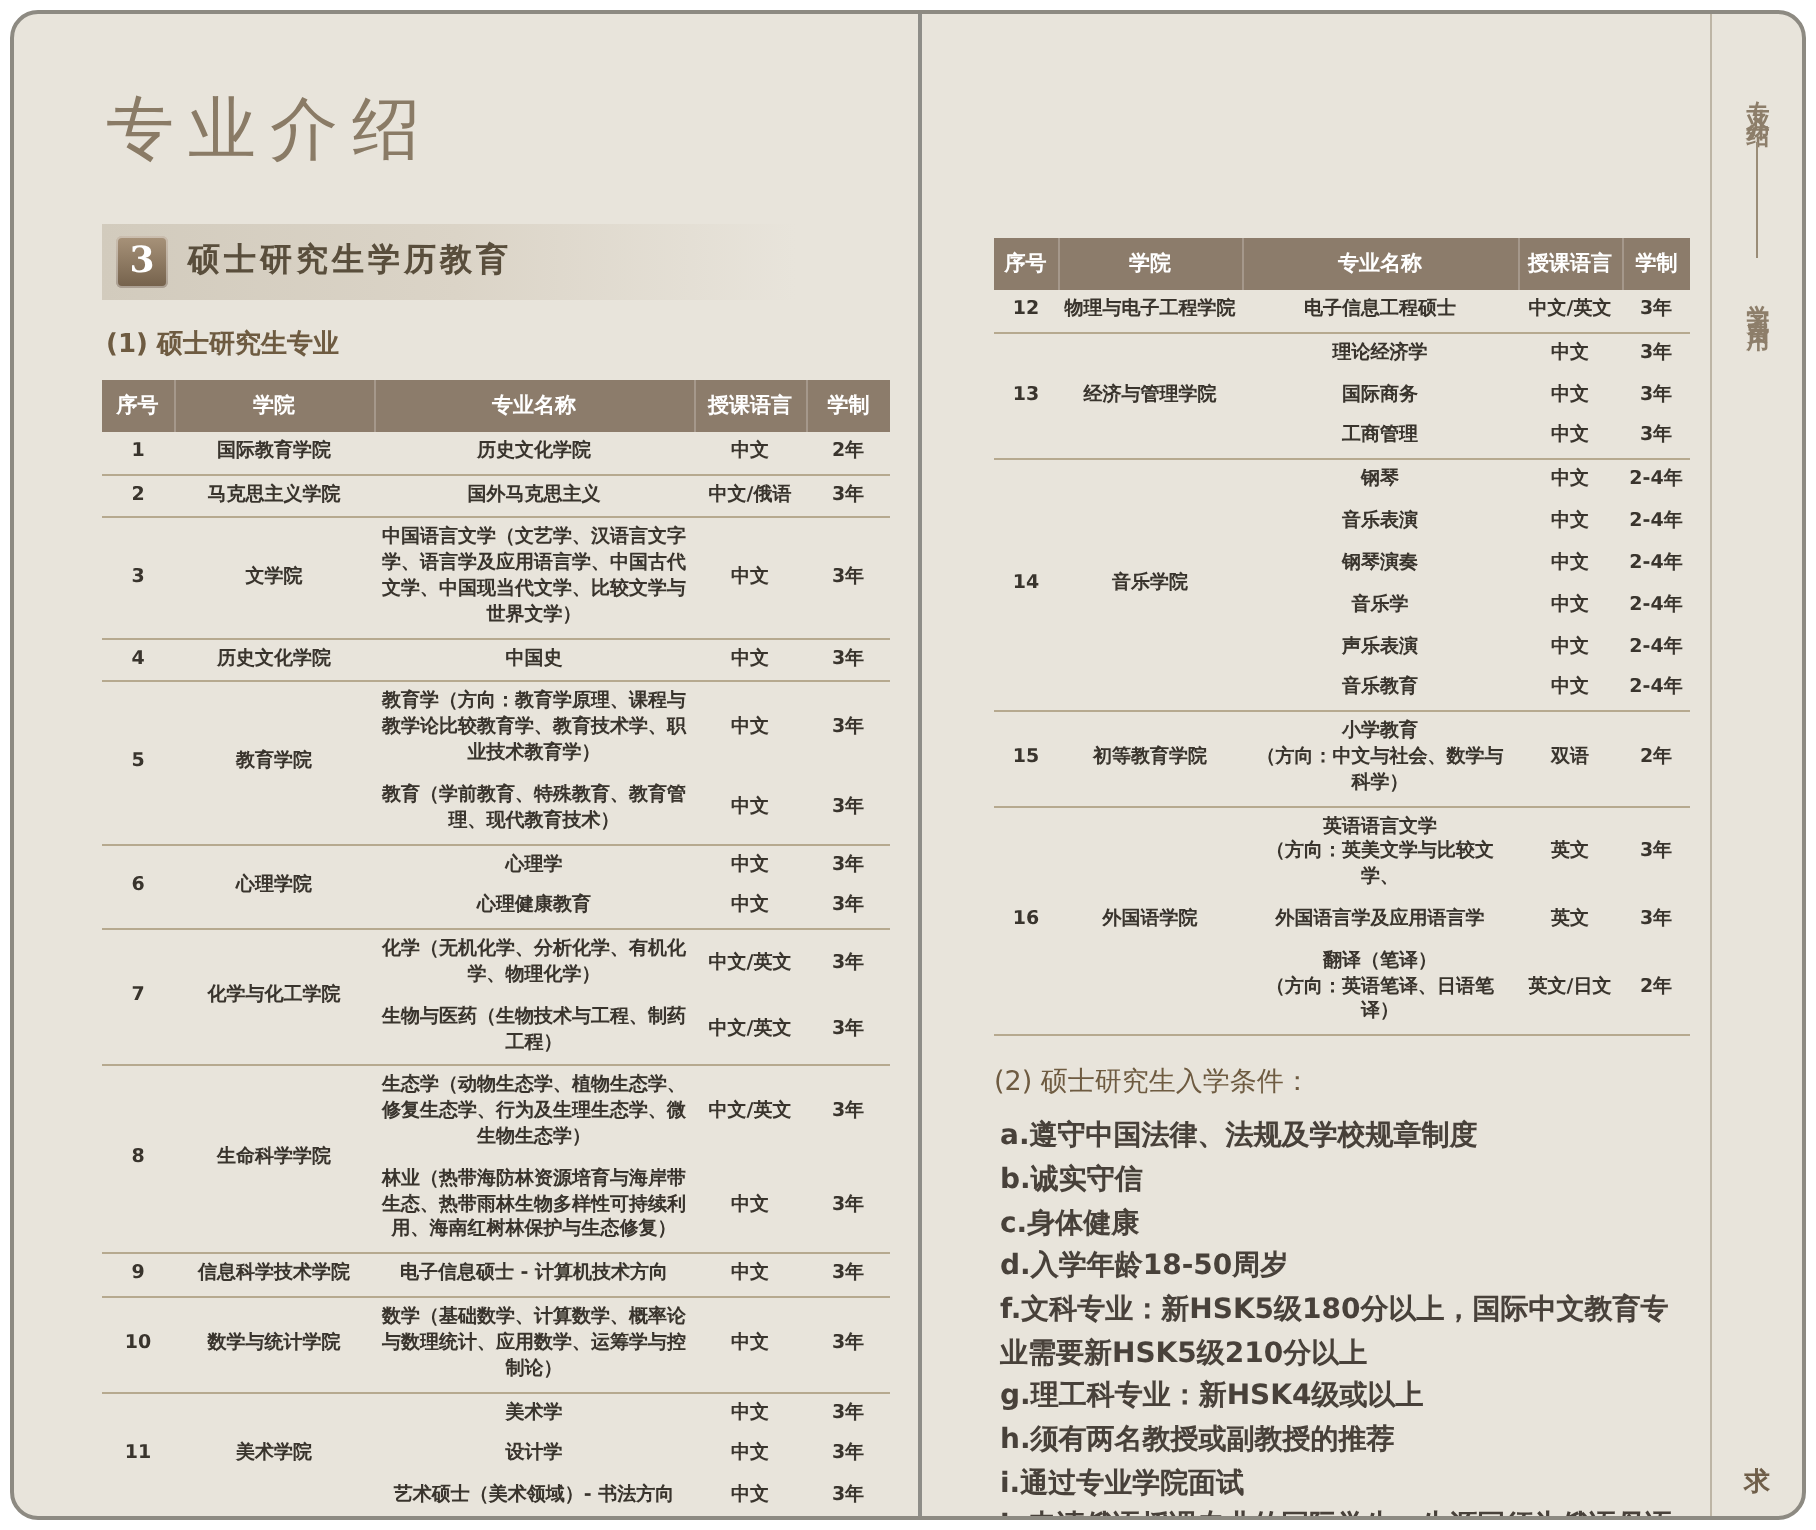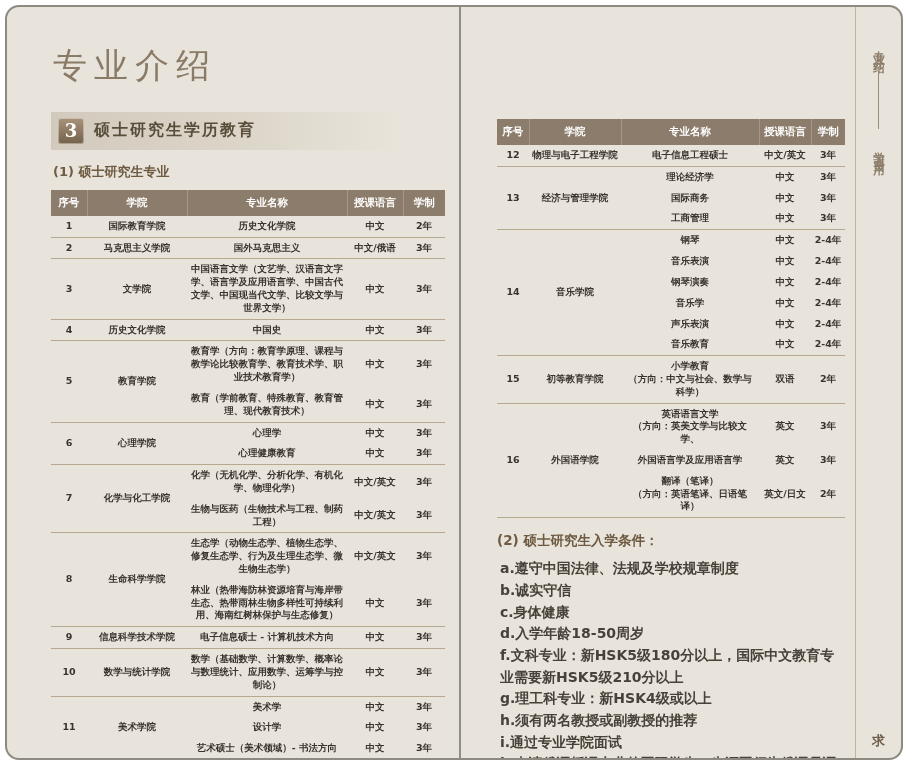--- a/index.html
+++ b/index.html
@@ -29,21 +29,21 @@
     background:linear-gradient(180deg,#a8937a 0%,#74614b 100%);
     box-shadow:inset 0 0 0 1px rgba(255,255,255,.4);
     color:#fff;font-family:"DejaVu Serif","Liberation Serif",serif;
     font-size:18px;font-weight:bold;display:flex;align-items:center;justify-content:center;
   }
   .section-title{
     font-family:"DejaVu Serif","Liberation Serif",serif;
     font-size:16px;font-weight:bold;color:#594e3c;letter-spacing:2px;
   }
   .sub-heading{font-size:13px;font-weight:bold;color:#6e5b41;margin:0 0 9px 2px;}
-  .sub-heading2{font-size:13.5px;font-weight:bold;color:#6e5b41;margin:14px 0 8px 0;}
+  .sub-heading2{font-size:13.5px;font-weight:normal;color:#6e5b41;margin:14px 0 8px 0;}
   
   table{border-collapse:collapse;table-layout:fixed;width:100%;}
   thead th{
     background:#8c7c6b;color:#ffffff;font-size:10.5px;font-weight:bold;
     padding:6px 0;text-align:center;
   }
   thead th + th{border-left:1px solid rgba(255,255,255,.22);}
   tbody{border-bottom:1px solid #b6a98f;}
   td{
     font-size:9.5px;font-weight:bold;color:#39342d;text-align:center;

